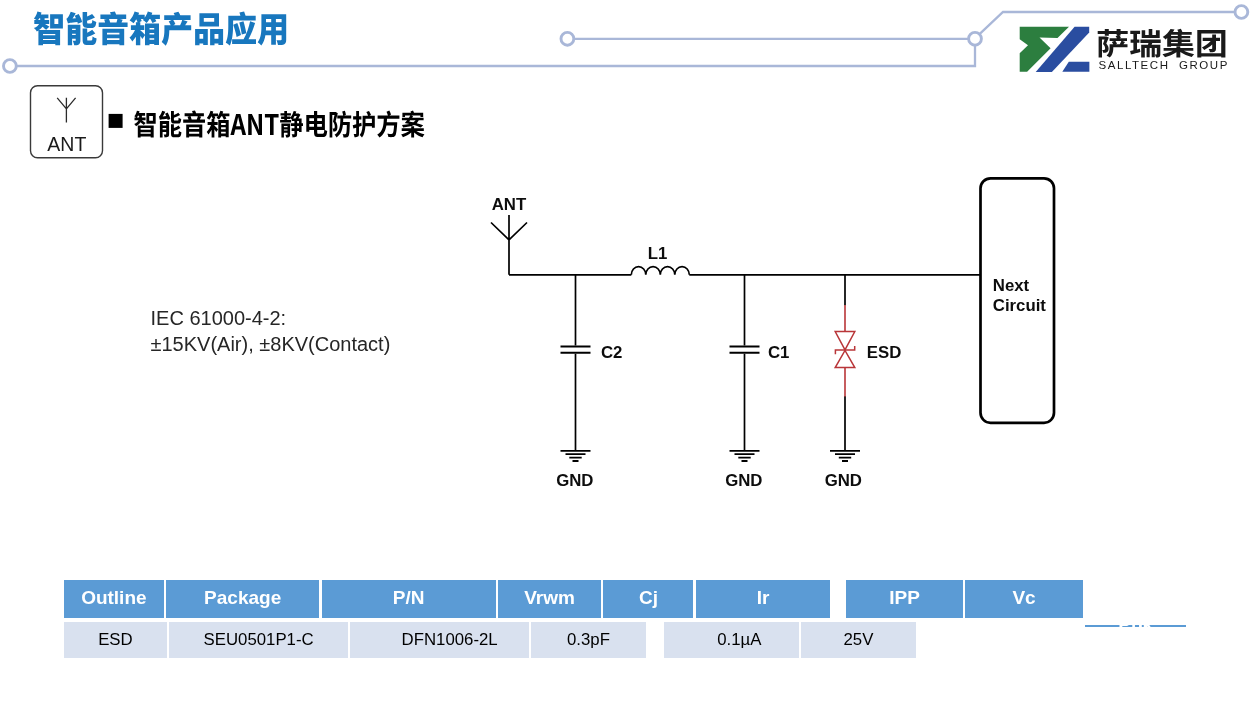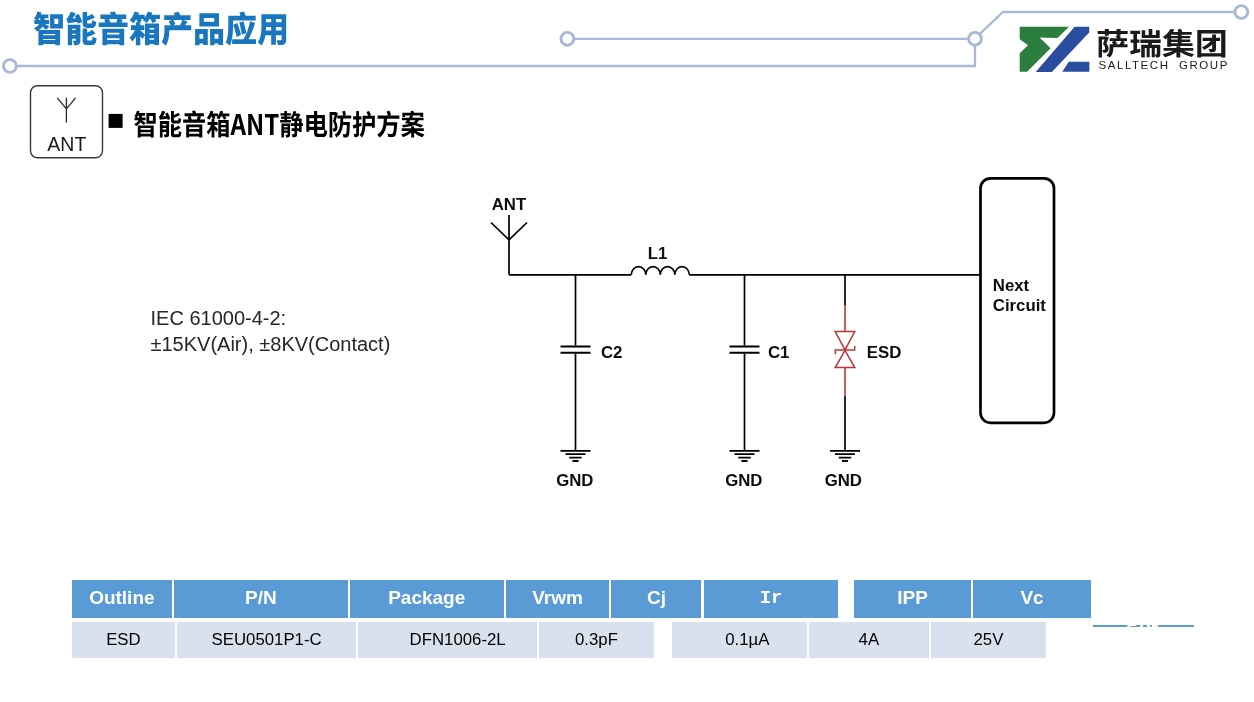--- a/index.html
+++ b/index.html
@@ -1,15 +1,15 @@
 <!DOCTYPE html>
 <html><head><meta charset="utf-8"><title>page</title><style>
 html,body{margin:0;padding:0;background:#fff;}
 body{width:1254px;height:702px;position:relative;overflow:hidden;font-family:"Liberation Sans",sans-serif;}
-.tbl{position:absolute;left:72px;top:579.8px;width:1122px;}
+.tbl{position:absolute;left:64px;top:579.8px;width:1122px;}
 .hrow{display:flex;height:37.8px;margin-bottom:4px;}
 .drow{display:flex;height:36.2px;}
 .hc{background:#5b9bd5;color:#fff;font-weight:bold;font-size:19px;display:flex;align-items:center;justify-content:center;padding-bottom:2px;box-sizing:border-box;}
 .dc{background:#d9e1ef;color:#000;font-size:16.8px;display:flex;align-items:center;justify-content:center;}
 </style></head>
 <body>
 <svg width="1254" height="702" viewBox="0 0 1254 702" style="position:absolute;left:0;top:0">
 
 <g stroke="#a9b7d8" stroke-width="2.3" fill="none">
 <path d="M16,66H975V45"></path>
@@ -78,30 +78,29 @@
 <text x="992.8" y="291.3">Next</text>
 <text x="992.8" y="311.3">Circuit</text>
 <text x="574.8" y="486.3" text-anchor="middle">GND</text>
 <text x="743.8" y="486.3" text-anchor="middle">GND</text>
 <text x="843.3" y="486.3" text-anchor="middle">GND</text>
 </g>
 </svg>
 <div class="tbl">
 <div class="hrow">
       <div class="hc" style="width:102.8px;margin-right:2.2px;">Outline</div>
+      <div class="hc" style="width:158.3px;margin-right:2.2px;">Package</div>
       <div class="hc" style="width:179.3px;margin-right:2.2px;">P/N</div>
-      <div class="hc" style="width:158.3px;margin-right:2.2px;">Package</div>
       <div class="hc" style="width:106.8px;margin-right:2.2px;">Vrwm</div>
       <div class="hc" style="width:92.8px;margin-right:2.2px;">Cj</div>
-      <div class="hc" style="width:139px;margin-right:16px;font-family:Liberation Mono, monospace;">Ir</div>
+      <div class="hc" style="width:139px;margin-right:16px;">Ir</div>
       <div class="hc" style="width:119.8px;margin-right:2.2px;">IPP</div>
       <div class="hc" style="width:122.09999999999995px;margin-right:2.2px;">Vc</div>
       <div class="hc" style="width:103.70000000000005px;margin-top:45px;">Ppk</div>
     </div>
 <div class="drow">
       <div class="dc" style="width:102.8px;margin-right:2.2px;">ESD</div>
       <div class="dc" style="width:179.3px;margin-right:2.2px;">SEU0501P1-C</div>
       <div class="dc" style="width:158.3px;margin-right:2.2px;padding-left:20px;">DFN1006-2L</div>
       <div class="dc" style="width:115px;margin-right:18px;">0.3pF</div>
       <div class="dc" style="width:118.8px;margin-right:2.2px;padding-left:16px;">0.1µA</div>
-      <div class="dc" style="width:119.8px;margin-right:2.2px;">4A</div>
       <div class="dc" style="width:115px;margin-right:2.2px;">25V</div>
     </div>
 </div>
 </body></html>

